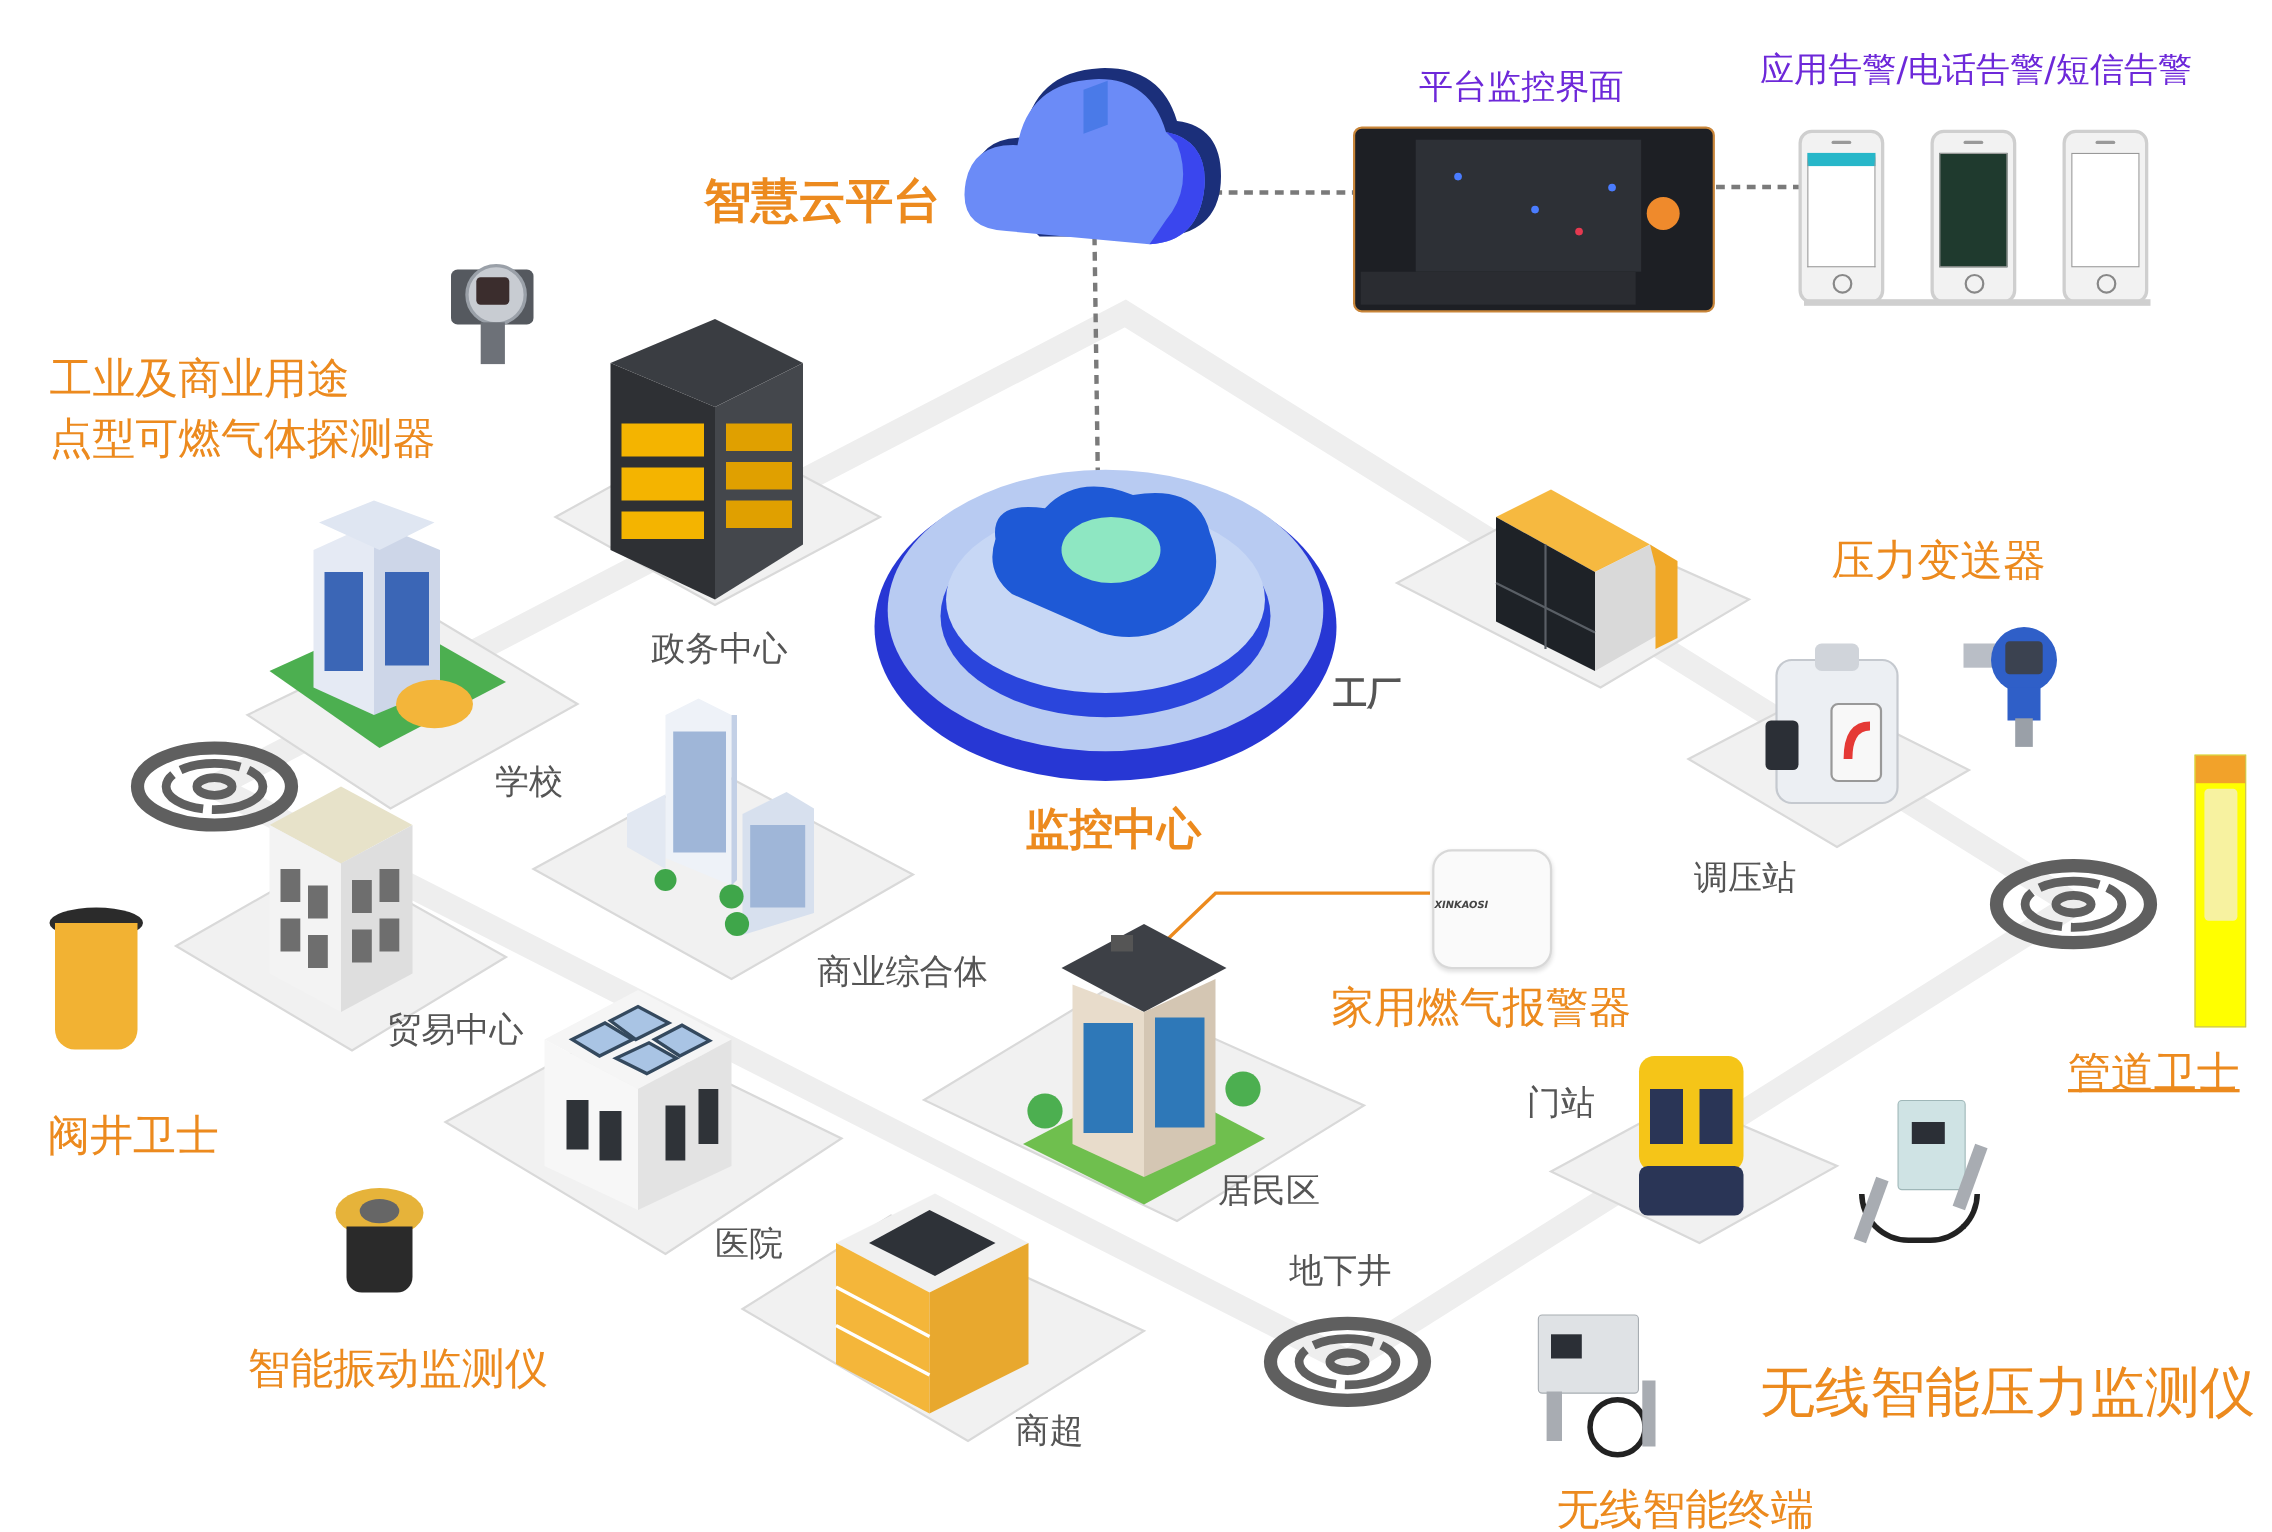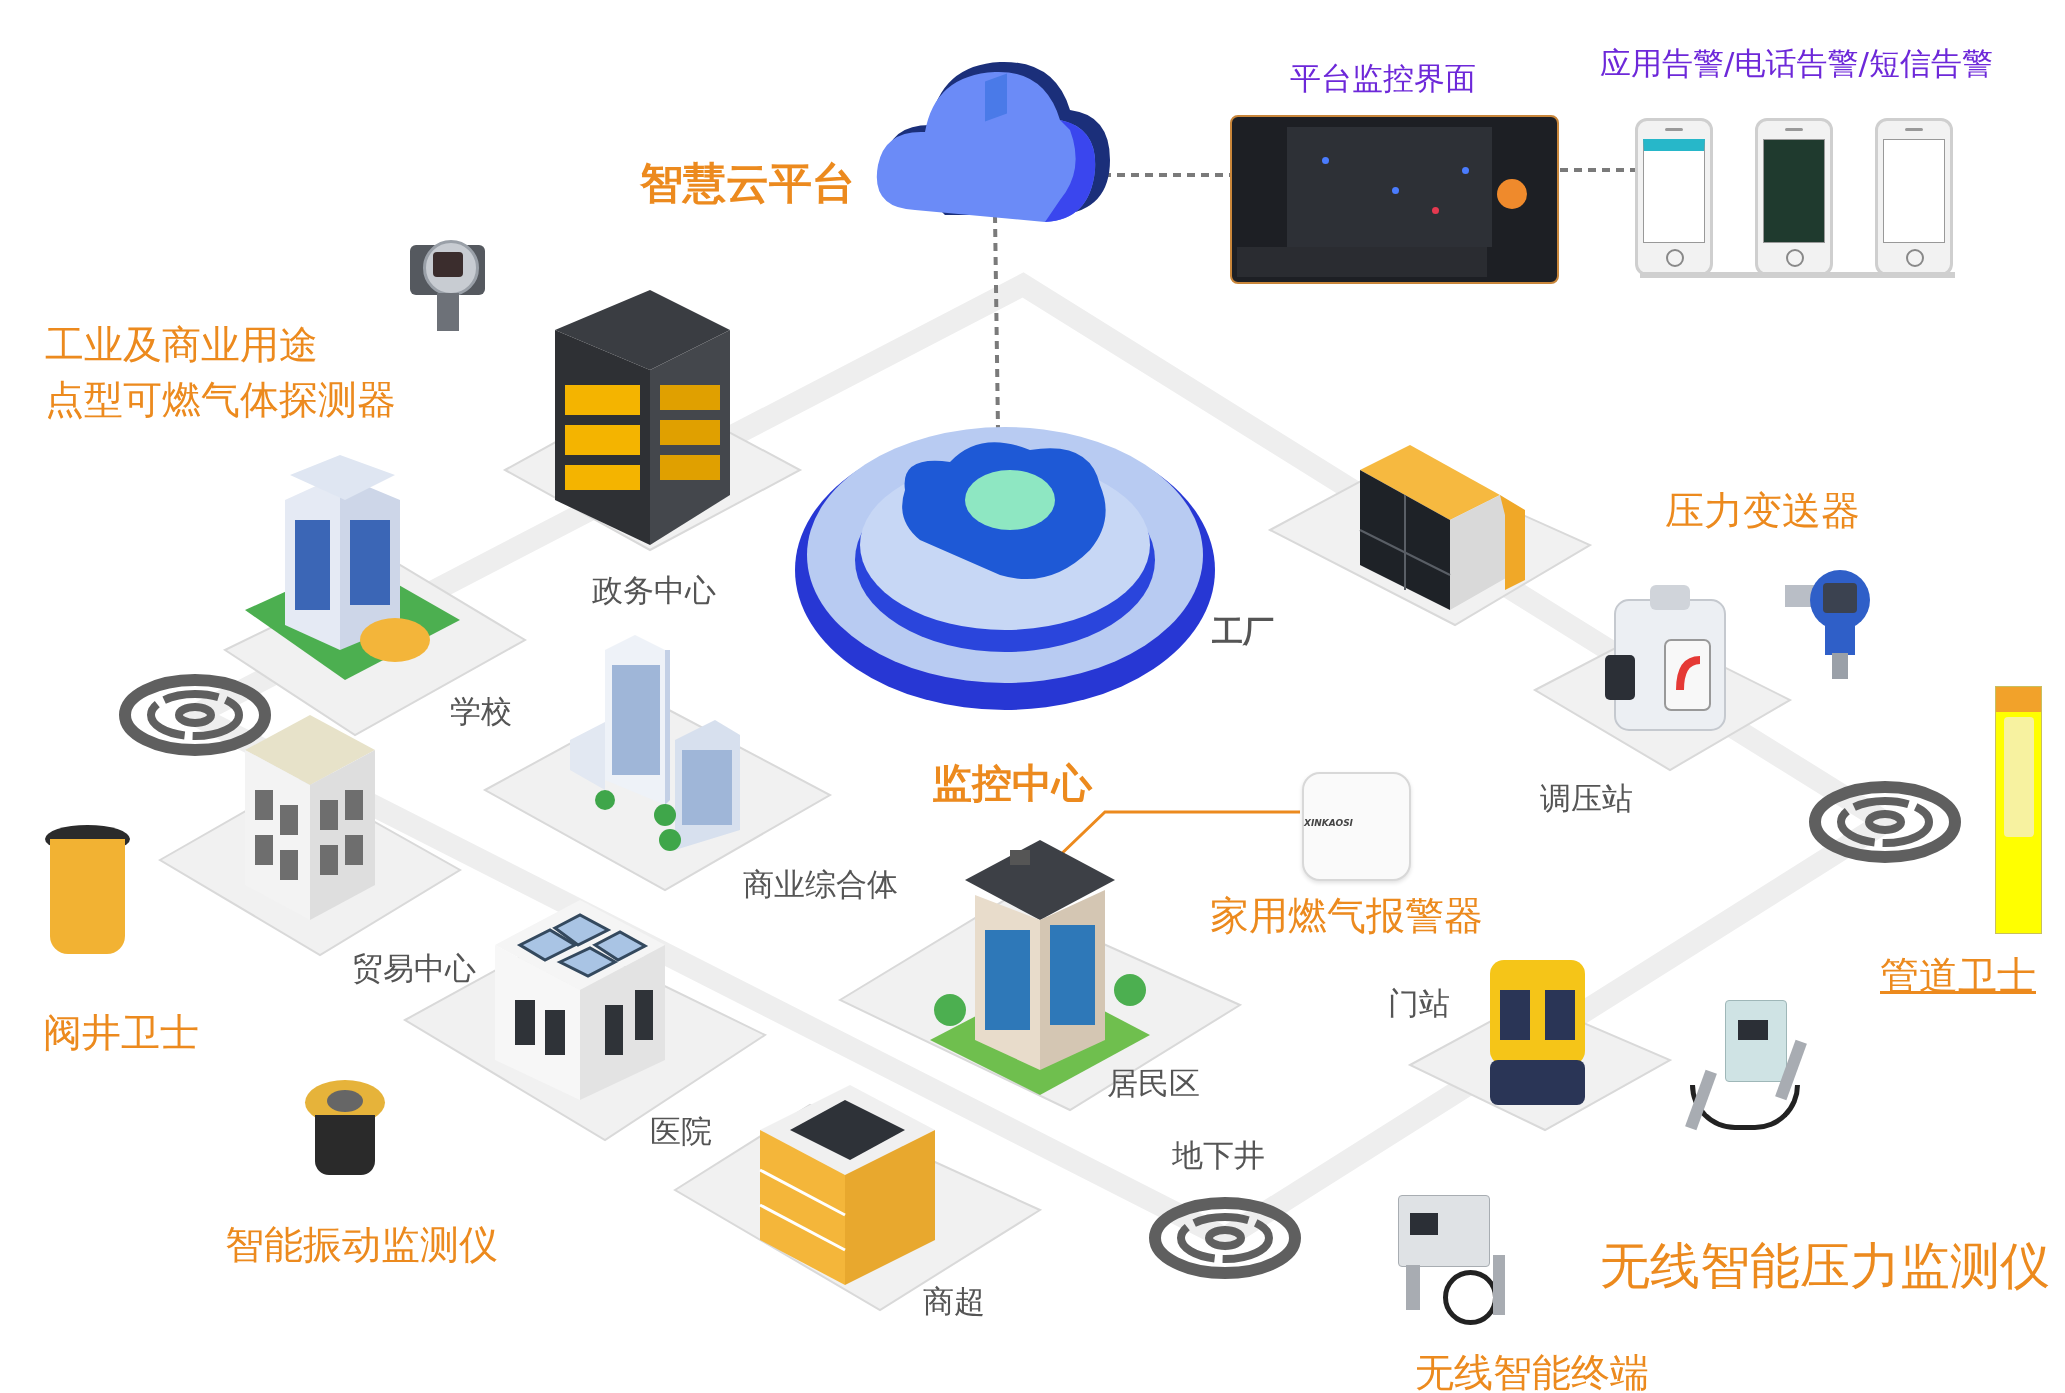--- a/index.html
+++ b/index.html
@@ -223,36 +223,36 @@
     <div class="home"></div>
 </div>
 <div class="phone" style="left:1875px;top:118px;">
   <div class="spk"></div>
     <div class="scr" style="background:#ffffff;"></div>
     <div class="home"></div>
 </div>
 <div class="abs" style="left:1640px;top:272px;width:315px;height:6px;background:#cfcfcf;"></div>
 
 <div class="lbl-orange" style="left:640px;top:158px;font-size:43px;">智慧云平台</div>
-<div class="lbl-orange" style="left:932px;top:730px;font-size:40px;margin-top:29px;">监控中心</div>
+<div class="lbl-orange" style="left:932px;top:730px;font-size:40px;">监控中心</div>
 
 <div class="lbl-orange" style="left:45px;top:322px;font-size:39px;font-weight:normal;">工业及商业用途</div>
 <div class="lbl-orange" style="left:45px;top:377px;font-size:39px;font-weight:normal;">点型可燃气体探测器</div>
 <div class="lbl-orange" style="left:43px;top:1010px;font-size:39px;font-weight:normal;">阀井卫士</div>
 <div class="lbl-orange" style="left:225px;top:1222px;font-size:39px;font-weight:normal;">智能振动监测仪</div>
 <div class="lbl-orange" style="left:1210px;top:896px;font-size:39px;font-weight:normal;font-family:Liberation Mono, monospace;">家用燃气报警器</div>
 <div class="lbl-orange" style="left:1665px;top:488px;font-size:39px;font-weight:normal;">压力变送器</div>
 <div class="lbl-orange" style="left:1880px;top:953px;font-size:39px;font-weight:normal;text-decoration:underline;">管道卫士</div>
 <div class="lbl-orange" style="left:1600px;top:1236px;font-size:50px;font-weight:normal;">无线智能压力监测仪</div>
 <div class="lbl-orange" style="left:1415px;top:1350px;font-size:39px;font-weight:normal;">无线智能终端</div>
 
 <div class="lbl-gray" style="left:592px;top:572px;">政务中心</div>
 <div class="lbl-gray" style="left:450px;top:693px;">学校</div>
 <div class="lbl-gray" style="left:743px;top:866px;">商业综合体</div>
-<div class="lbl-gray" style="left:352px;top:918px;margin-top:32px;">贸易中心</div>
+<div class="lbl-gray" style="left:352px;top:918px;">贸易中心</div>
 <div class="lbl-gray" style="left:650px;top:1113px;">医院</div>
 <div class="lbl-gray" style="left:923px;top:1283px;">商超</div>
 <div class="lbl-gray" style="left:1107px;top:1065px;">居民区</div>
 <div class="lbl-gray" style="left:1172px;top:1137px;">地下井</div>
 <div class="lbl-gray" style="left:1388px;top:985px;">门站</div>
 <div class="lbl-gray" style="left:1540px;top:780px;">调压站</div>
 <div class="lbl-gray" style="left:1212px;top:613px;font-weight:bold;">工厂</div>
 
 <div class="abs" style="left:405px;top:225px;width:85px;height:110px;">
   <div style="position:absolute;left:5px;top:20px;width:75px;height:50px;background:#55595f;border-radius:6px;"></div>

